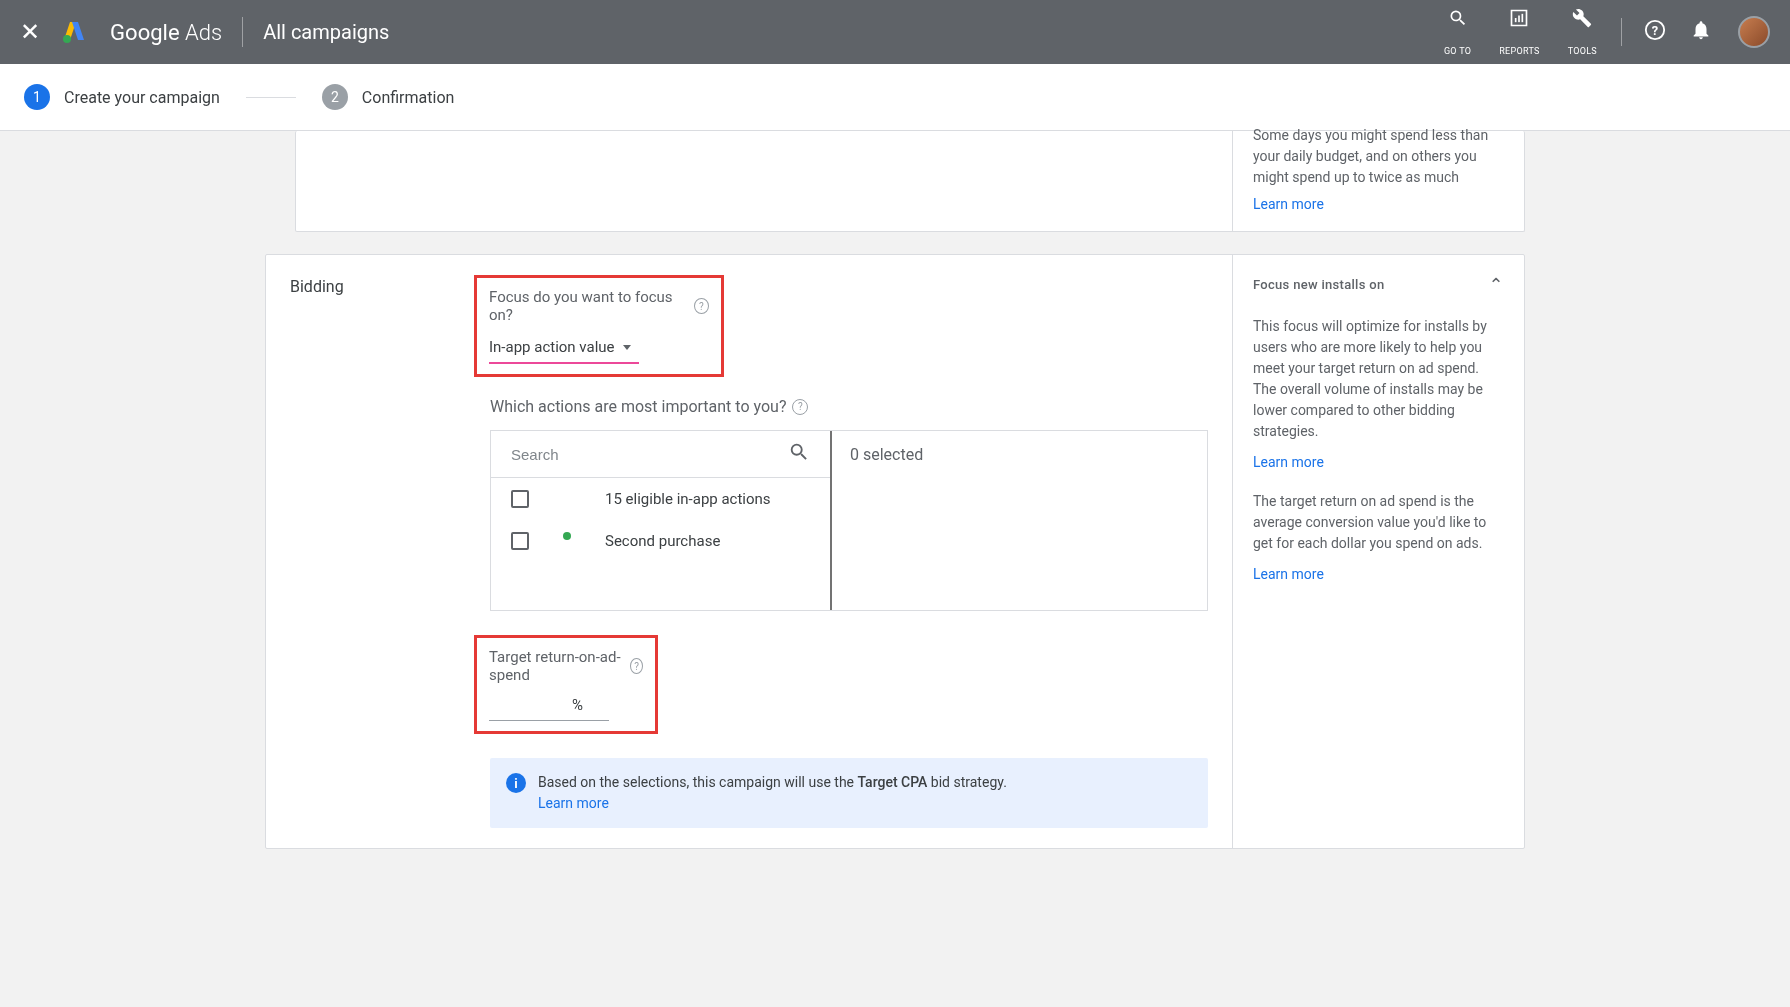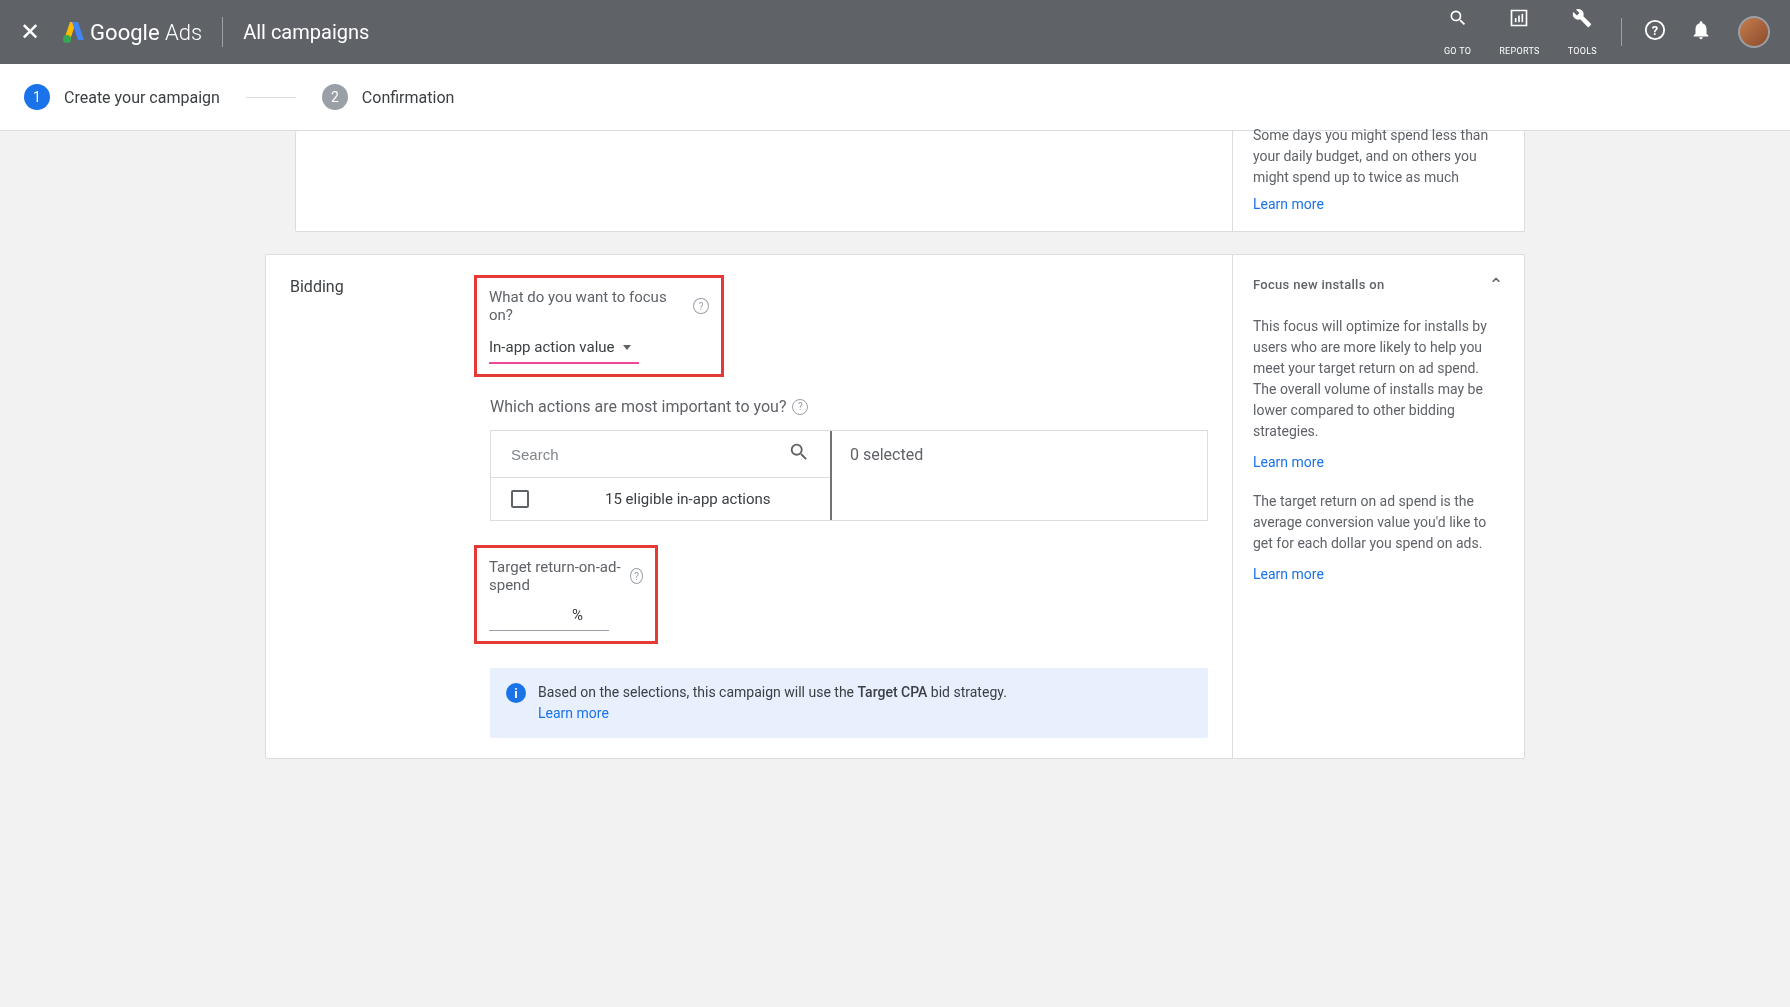--- a/index.html
+++ b/index.html
@@ -1,21 +1,21 @@
 <!DOCTYPE html>
 <html><head>
   <meta charset="utf-8">
   <style>
     * { box-sizing: border-box; margin: 0; padding: 0; }
     body { font-family: Roboto, Arial, sans-serif; background: #f2f2f2; color: #3c4043; }
 
     .topbar { background: #5f6368; height: 64px; display: flex; align-items: center; padding: 0 20px; color: #fff; }
     .topbar-left { display: flex; align-items: center; gap: 20px; flex: 1; }
     .close-x { font-size: 24px; cursor: pointer; font-weight: 300; }
-    .logo-wrap { display: flex; align-items: center; gap: 2px; }
+    .logo-wrap { display: flex; align-items: center; gap: 22px; }
     .logo-icon { width: 28px; height: 28px; position: relative; }
     .logo-text { font-size: 22px; font-weight: 400; }
     .logo-text .light { font-weight: 300; }
     .divider { width: 1px; height: 30px; background: rgba(255,255,255,0.4); }
     .all-campaigns { font-size: 20px; font-weight: 400; }
     .topbar-right { display: flex; align-items: center; gap: 12px; }
     .topbar-item { display: flex; flex-direction: column; align-items: center; gap: 13px; cursor: pointer; padding: 0 8px; }
     .topbar-item .icn { font-size: 20px; }
     .topbar-item .lbl { font-size: 9px; letter-spacing: 0.3px; }
     .vdiv { width: 1px; height: 28px; background: rgba(255,255,255,0.4); margin: 0 4px; }
@@ -179,21 +179,21 @@
   </div>
 
   <div class="card">
     <div class="card-main">
       <div class="bidding-row">
         <div class="bidding-left">Bidding</div>
         <div class="bidding-right">
 
           <div class="hl-red" style="width:250px; margin-left:-16px;">
             <div class="field-label">
-              <span>What do you want to focus on?</span>
+              <span>Focus do you want to focus on?</span>
               <span class="help-circle">?</span>
             </div>
             <div class="dropdown">
               <span class="val">In-app action value</span>
               <span class="caret"></span>
             </div>
           </div>
 
           <div class="sub-q">
             <span>Which actions are most important to you?</span>
@@ -208,20 +208,25 @@
                   <svg class="search-icn" width="22" height="22" viewBox="0 0 24 24">
                       <path d="M15.5 14h-.79l-.28-.27A6.471 6.471 0 0016 9.5 6.5 6.5 0 109.5 16c1.61 0 3.09-.59 4.23-1.57l.27.28v.79l5 4.99L20.49 19l-4.99-5zm-6 0C7.01 14 5 11.99 5 9.5S7.01 5 9.5 5 14 7.01 14 9.5 11.99 14 9.5 14z"></path>
                     </svg>
                 </span>
               </div>
               <div class="action-row" style="padding-left:20px;">
                 <div class="chk"></div>
                 <div class="spacer-dot"></div>
                 <div class="action-label">15 eligible in-app actions</div>
               </div>
+              <div class="action-row" style="padding-bottom:60px;">
+                <div class="chk"></div>
+                <div class="green-dot"></div>
+                <div class="action-label">Second purchase</div>
+              </div>
             </div>
             <div class="action-right">0 selected</div>
           </div>
 
           <div class="target-block">
             <div class="hl-red" style="width:184px; margin-left:-16px;">
               <div class="field-label">
                 <span>Target return-on-ad-spend</span>
                 <span class="help-circle">?</span>
               </div>

